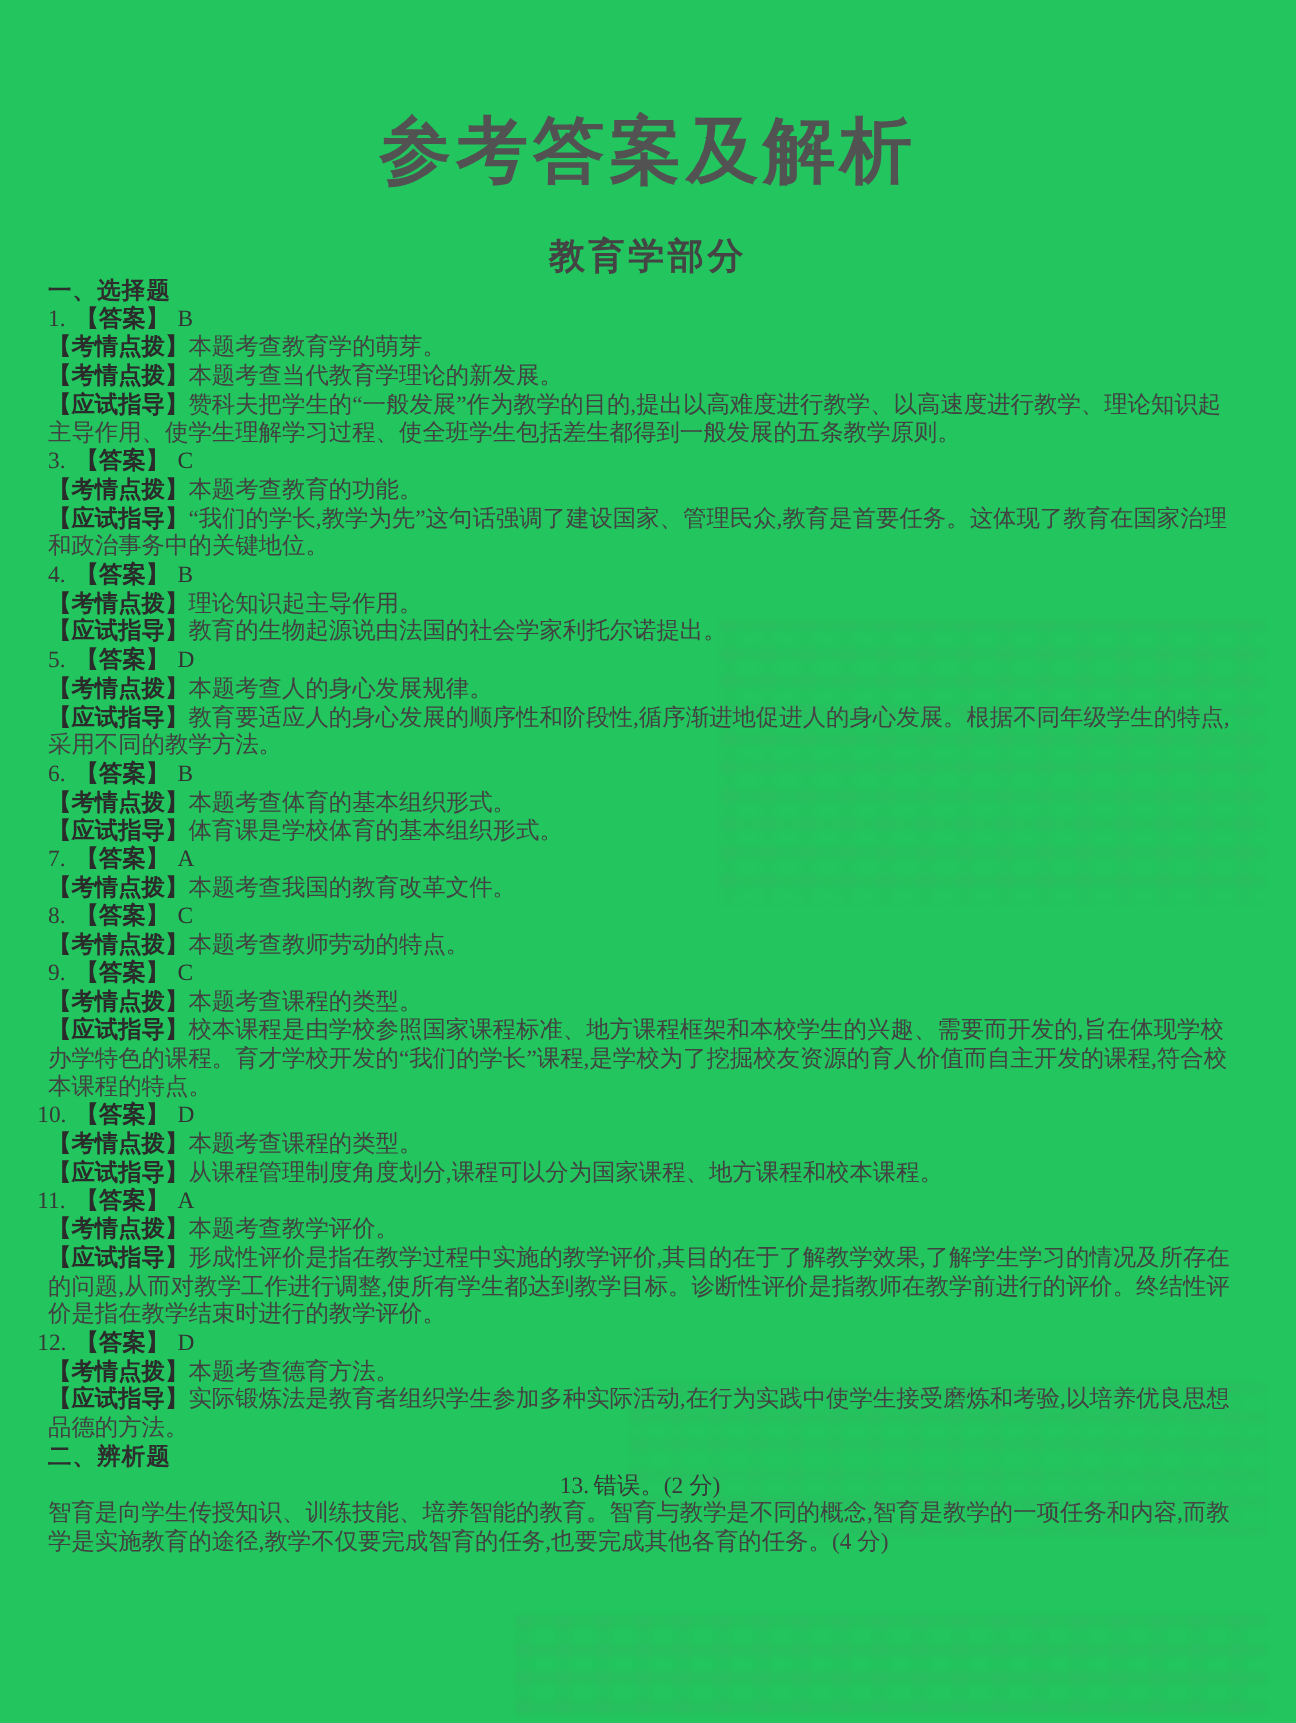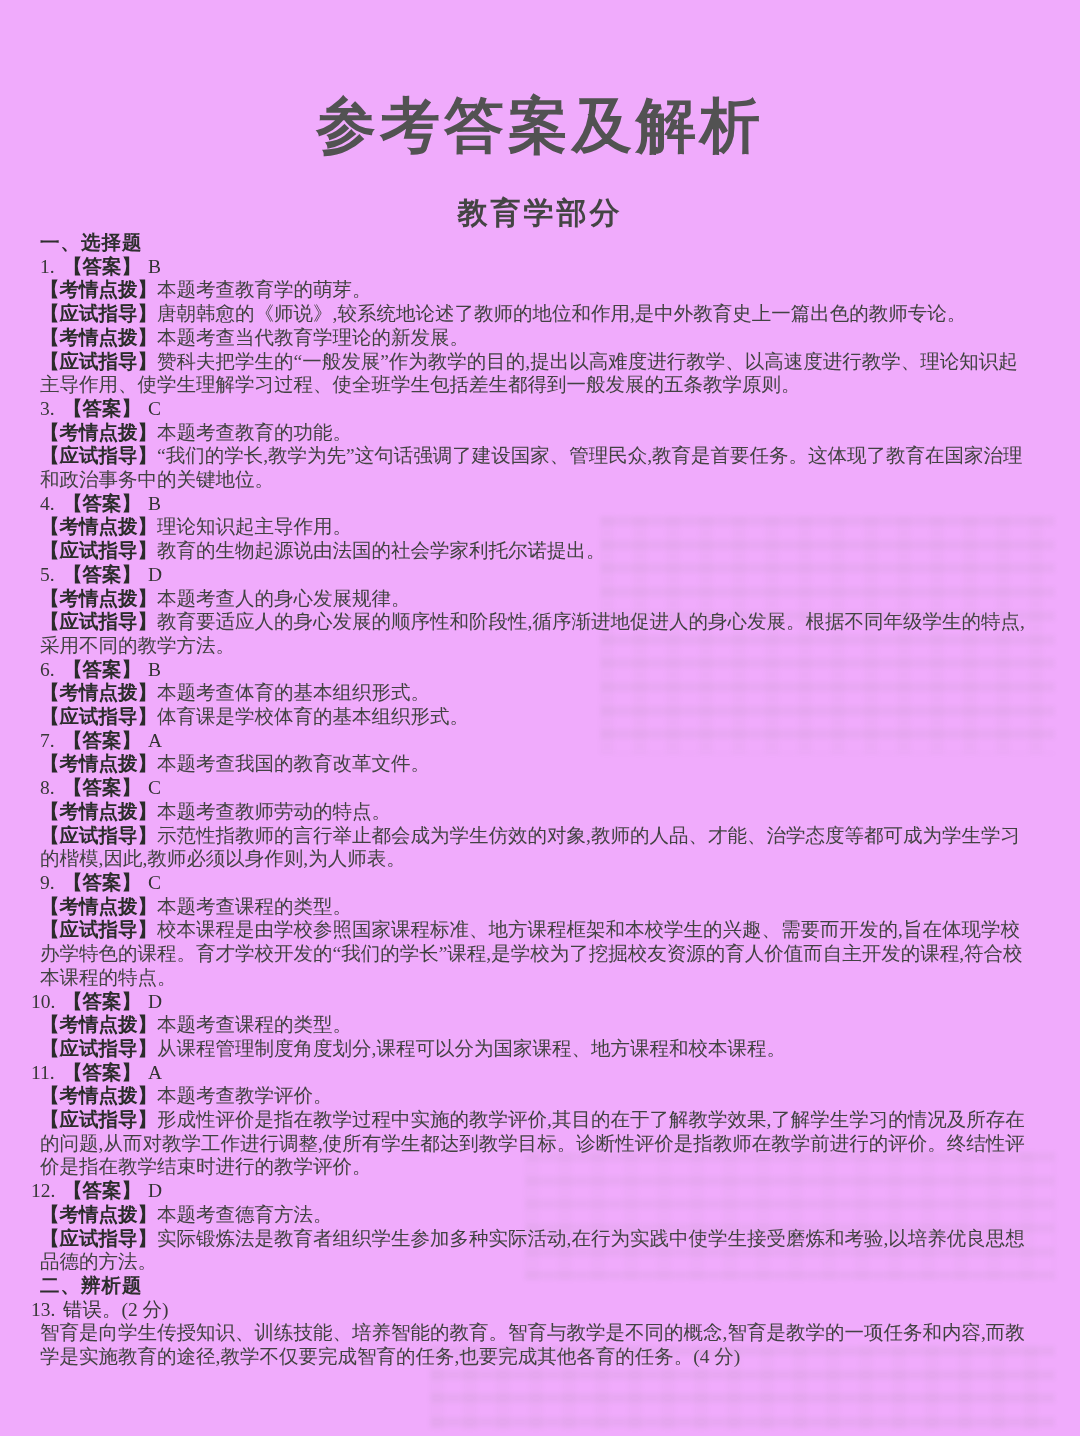--- a/index.html
+++ b/index.html
@@ -3,21 +3,21 @@
 <meta charset="utf-8">
 <style>
   html,body{margin:0;padding:0;}
   body{
     width:1080px;height:1436px;
     background:#fcfcfb;
     font-family:"Liberation Serif", serif;
     color:#3c3c3c;
     overflow:hidden;
   }
-  .page{position:relative;width:1080px;height:1436px;background:#f0abfc;}
+  .page{position:relative;width:1080px;height:1436px;background:#22c55e;}
 
   .doc-title{
     position:absolute;top:86px;left:0;width:100%;
     text-align:center;
     font-size:60px;font-weight:bold;
     color:#525252;letter-spacing:4px;
     font-family:"Liberation Serif", serif;
   }
   .doc-subtitle{
     position:absolute;top:193px;left:0;width:100%;
@@ -48,21 +48,21 @@
   .lbl{
     font-weight:bold;color:#2b2b2b;
     font-family:"Liberation Sans", sans-serif;
     margin-top:40px;
   }
   .letter{
     margin-left:7px;color:#333333;
     font-family:"Liberation Serif", serif;
   }
   .kq,.ys{margin-left:23px;color:#424242;}
-  .verdict{color:#383838;}
+  .verdict{color:#383838;text-align:center;}
   .body13{margin-left:24px;color:#424242;}
 
   
   .ghost{
     position:absolute;pointer-events:none;
     background:
       repeating-linear-gradient(180deg, rgba(122,122,115,0.10) 0 10px, rgba(0,0,0,0) 10px 23.7px),
       repeating-linear-gradient(90deg, rgba(118,118,112,0.05) 0 14px, rgba(0,0,0,0) 14px 33px);
     filter:blur(2px);
   }
@@ -78,21 +78,20 @@
   <div class="doc-title">参考答案及解析</div>
   <div class="doc-subtitle">教育学部分</div>
 
   <div class="content">
 
     <p class="sec-heading">一、选择题</p>
 
     <div>
       <p><span class="num">1.</span><span class="lbl">【答案】</span><span class="letter">B</span></p>
       <p class="kq"><span class="lbl">【考情点拨】</span><span>本题考查教育学的萌芽。</span></p>
-      <p class="ys"><span class="lbl">【应试指导】</span><span>唐朝韩愈的《师说》,较系统地论述了教师的地位和作用,是中外教育史上一篇出色的教师专论。</span></p>
     </div>
 
     <div>
       <p class="kq"><span class="lbl">【考情点拨】</span><span>本题考查当代教育学理论的新发展。</span></p>
       <p class="ys"><span class="lbl">【应试指导】</span><span>赞科夫把学生的“一般发展”作为教学的目的,提出以高难度进行教学、以高速度进行教学、理论知识起主导作用、使学生理解学习过程、使全班学生包括差生都得到一般发展的五条教学原则。</span></p>
     </div>
 
     <div>
       <p><span class="num">3.</span><span class="lbl">【答案】</span><span class="letter">C</span></p>
       <p class="kq"><span class="lbl">【考情点拨】</span><span>本题考查教育的功能。</span></p>
@@ -118,21 +117,20 @@
     </div>
 
     <div>
       <p><span class="num">7.</span><span class="lbl">【答案】</span><span class="letter">A</span></p>
       <p class="kq"><span class="lbl">【考情点拨】</span><span>本题考查我国的教育改革文件。</span></p>
     </div>
 
     <div>
       <p><span class="num">8.</span><span class="lbl">【答案】</span><span class="letter">C</span></p>
       <p class="kq"><span class="lbl">【考情点拨】</span><span>本题考查教师劳动的特点。</span></p>
-      <p class="ys"><span class="lbl">【应试指导】</span><span>示范性指教师的言行举止都会成为学生仿效的对象,教师的人品、才能、治学态度等都可成为学生学习的楷模,因此,教师必须以身作则,为人师表。</span></p>
     </div>
 
     <div>
       <p><span class="num">9.</span><span class="lbl">【答案】</span><span class="letter">C</span></p>
       <p class="kq"><span class="lbl">【考情点拨】</span><span>本题考查课程的类型。</span></p>
       <p class="ys"><span class="lbl">【应试指导】</span><span>校本课程是由学校参照国家课程标准、地方课程框架和本校学生的兴趣、需要而开发的,旨在体现学校办学特色的课程。育才学校开发的“我们的学长”课程,是学校为了挖掘校友资源的育人价值而自主开发的课程,符合校本课程的特点。</span></p>
     </div>
 
     <div>
       <p><span class="num num2">10.</span><span class="lbl">【答案】</span><span class="letter">D</span></p>

